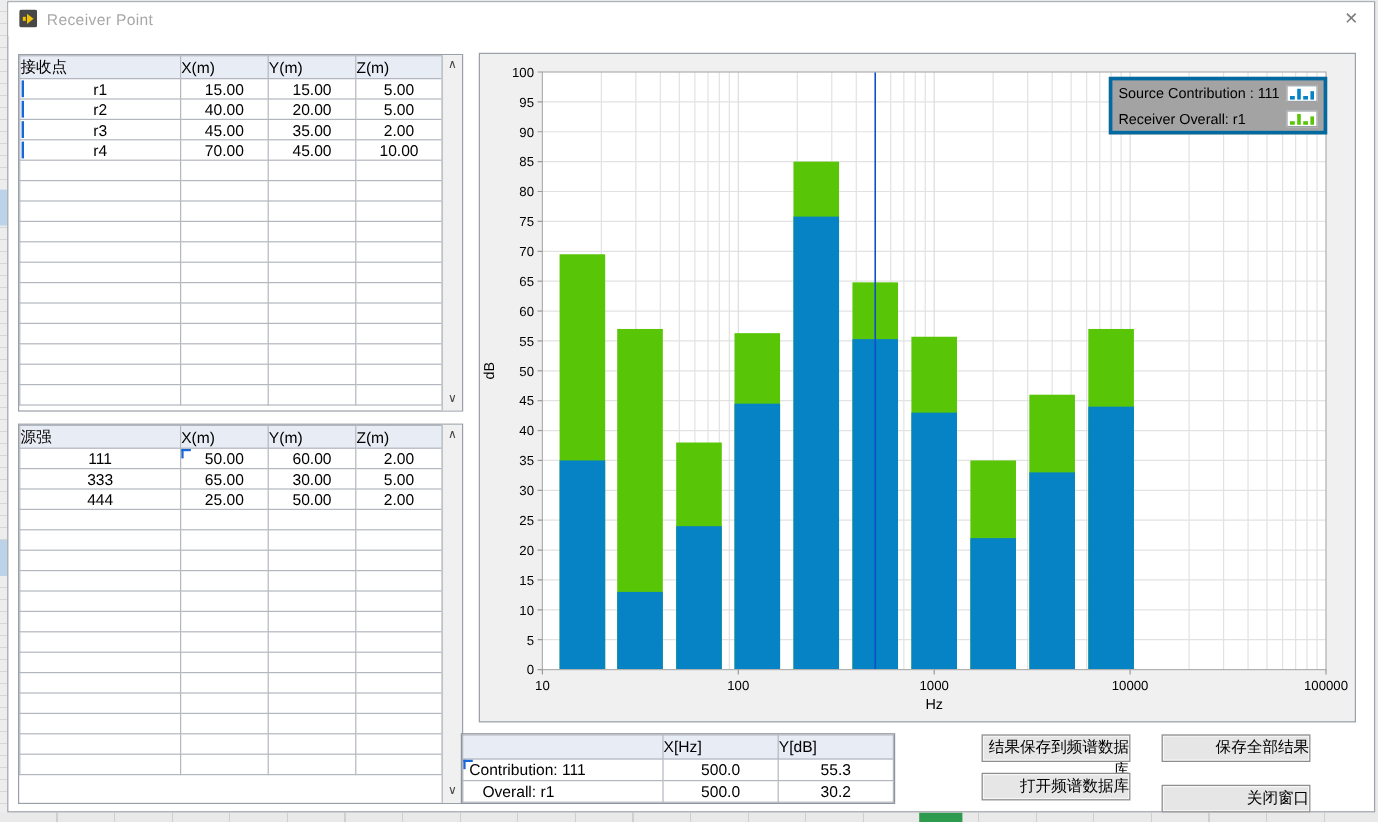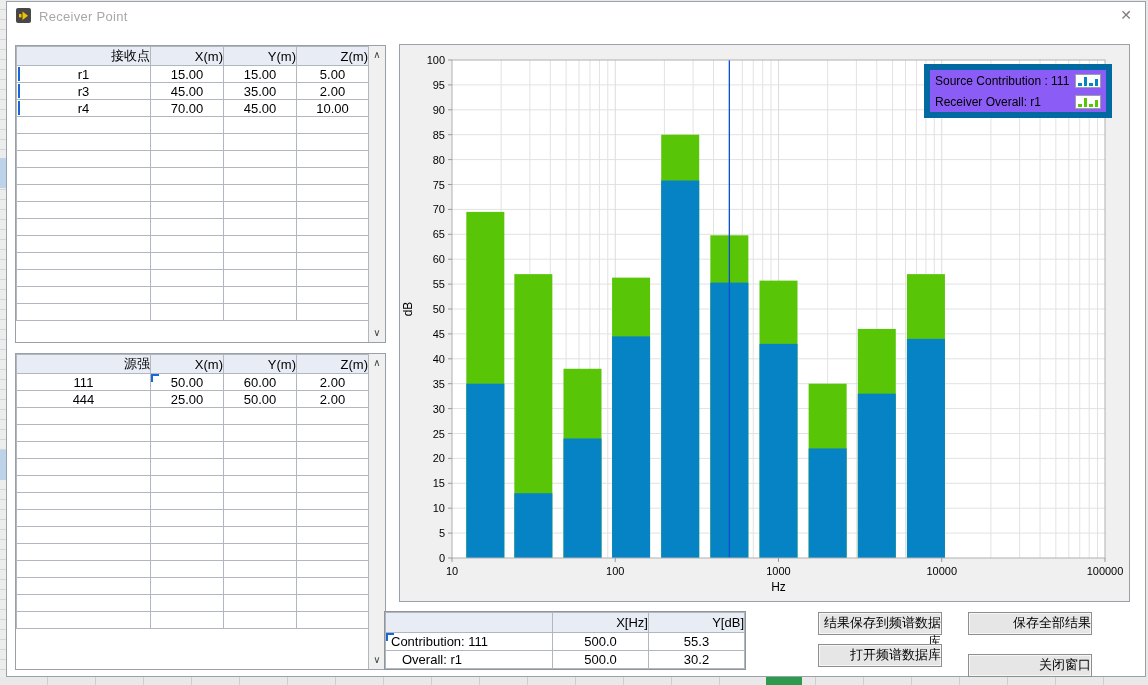--- a/index.html
+++ b/index.html
@@ -23,38 +23,38 @@
   .title{position:absolute;left:32px;top:7px;font-size:13px;color:#a8a8a8;letter-spacing:.3px;}
   .close{position:absolute;right:13px;top:5px;font-size:14px;color:#7d7d7d;cursor:default;}
 
   .panel{position:absolute;background:#fff;border:1px solid #99a0a7;box-sizing:border-box;}
   #receiver-panel{left:8px;top:43px;width:371px;height:298px;}
   #source-panel{left:8px;top:351px;width:371px;height:317px;}
 
   table.grid{border-collapse:collapse;table-layout:fixed;font-size:13px;}
   table.side{width:353px;}
   .grid th{background:#e8ecf4;border:1px solid #b2b6bf;height:18px;font-weight:normal;
-           padding:0;text-align:right;}
+           padding:0;text-align:left;}
   .grid td{border:1px solid #b2b6bf;height:16px;padding:0;text-align:center;position:relative;
            white-space:nowrap;overflow:hidden;}
   .rowmark{position:absolute;left:1px;top:1px;bottom:1px;width:2px;background:#1667d9;}
   .focus-corner{position:absolute;left:0;top:0;width:6px;height:6px;
                 border-left:2px solid #1667d9;border-top:2px solid #1667d9;}
 
   .vscroll{position:absolute;top:0;right:0;bottom:0;width:16px;background:#f0f0f0;
            border-left:1px solid #b2b6bf;}
   .arr{position:absolute;left:0;right:0;text-align:center;font-size:10px;color:#444;line-height:10px;}
   .arr.up{top:4px;}  .arr.down{bottom:4px;}
 
   .chart-panel{position:absolute;left:392px;top:42px;width:731px;height:558px;background:#f0f0f0;
                border:1px solid #99a0a7;box-sizing:border-box;}
   #chart{position:absolute;left:0;top:0;}
 
-  .legend{position:absolute;left:524px;top:19px;width:176px;background:#8b5cf6;
-          border:6px solid #0369a1;font-size:12px;}
+  .legend{position:absolute;left:524px;top:19px;width:176px;background:#a3a3a3;
+          border:3px solid #0369a1;font-size:12px;}
   .legend-row{display:flex;justify-content:space-between;align-items:center;height:21px;padding:0 5px;}
   .legend-glyph{width:26px;height:14px;border:1px solid #9aa0a5;background:#fff;display:flex;
                 align-items:flex-end;gap:2px;padding:1px 2px;box-sizing:border-box;}
   .lbar{width:4px;}
 
   .cursor-wrap{position:absolute;left:377px;top:609px;border:1px solid #8f959c;}
   table.cursor{width:359px;}
   table.cursor th{height:19px;}
   table.cursor td{height:17px;}
 
@@ -104,20 +104,26 @@
           </tr>
         </thead>
         <tbody>
           <tr>
             <td>r1<span class="rowmark"></span></td>
             <td>15.00</td>
             <td>15.00</td>
             <td>5.00</td>
           </tr>
           <tr>
+            <td>r2<span class="rowmark"></span></td>
+            <td>40.00</td>
+            <td>20.00</td>
+            <td>5.00</td>
+          </tr>
+          <tr>
             <td>r3<span class="rowmark"></span></td>
             <td>45.00</td>
             <td>35.00</td>
             <td>2.00</td>
           </tr>
           <tr>
             <td>r4<span class="rowmark"></span></td>
             <td>70.00</td>
             <td>45.00</td>
             <td>10.00</td>
@@ -217,20 +223,26 @@
             <th>Y(m)</th>
             <th>Z(m)</th>
           </tr>
         </thead>
         <tbody>
           <tr>
             <td>111</td>
             <td>50.00<span class="focus-corner"></span></td>
             <td>60.00</td>
             <td>2.00</td>
+          </tr>
+          <tr>
+            <td>333</td>
+            <td>65.00</td>
+            <td>30.00</td>
+            <td>5.00</td>
           </tr>
           <tr>
             <td>444</td>
             <td>25.00</td>
             <td>50.00</td>
             <td>2.00</td>
           </tr>
           <tr>
             <td>&nbsp;</td>
             <td>&nbsp;</td>

